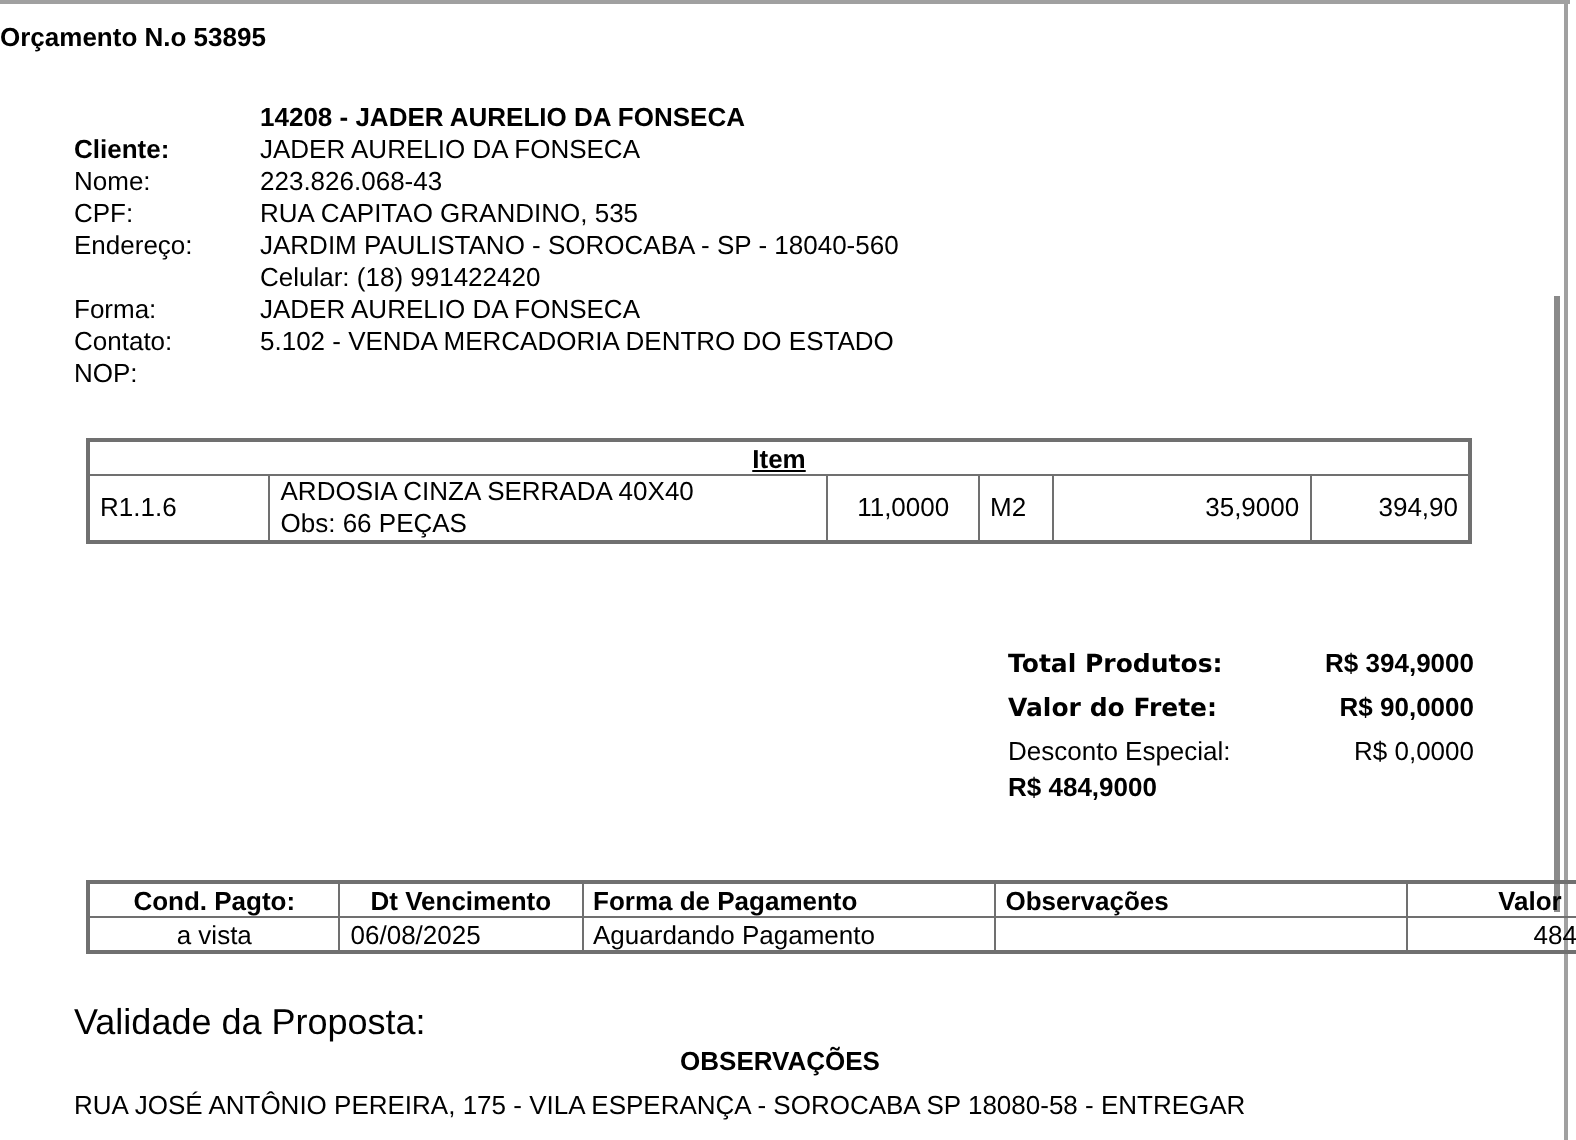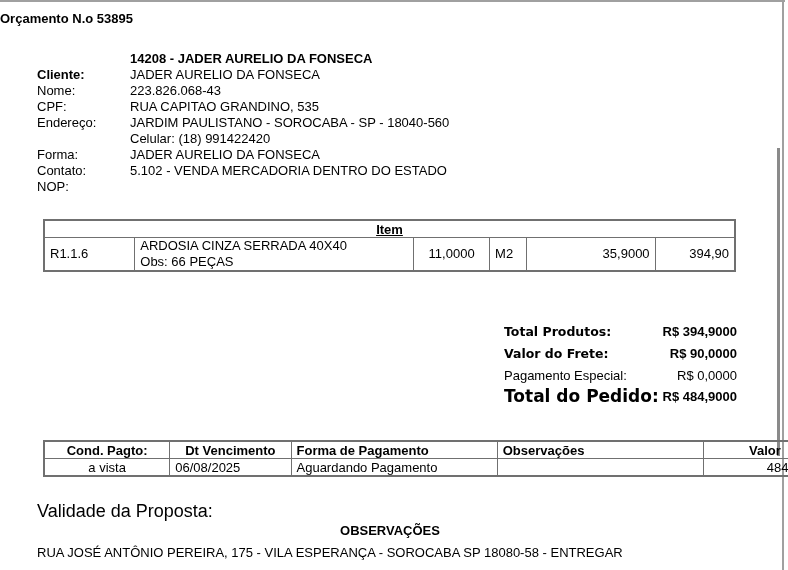--- a/index.html
+++ b/index.html
@@ -120,25 +120,24 @@
 <div class="totals">
   <div class="tot-row b" style="height:23px">
     <span class="lbl">Total Produtos:</span>
     <span class="val">R$ 394,9000</span>
   </div>
   <div class="tot-row b" style="height:21px">
     <span class="lbl">Valor do Frete:</span>
     <span class="val">R$ 90,0000</span>
   </div>
   <div class="tot-row" style="height:22px">
-    <span class="lbl">Pagamento Especial:</span>
+    <span class="lbl">Desconto Especial:</span>
     <span class="val">R$ 0,0000</span>
   </div>
   <div class="tot-row big">
-    <span class="lbl">Total do Pedido:</span>
     <span class="val">R$ 484,9000</span>
   </div>
 </div>
 
 <table class="pay">
   <colgroup>
     <col style="width:111px">
       <col style="width:107px">
       <col style="width:182px">
       <col style="width:182px">

